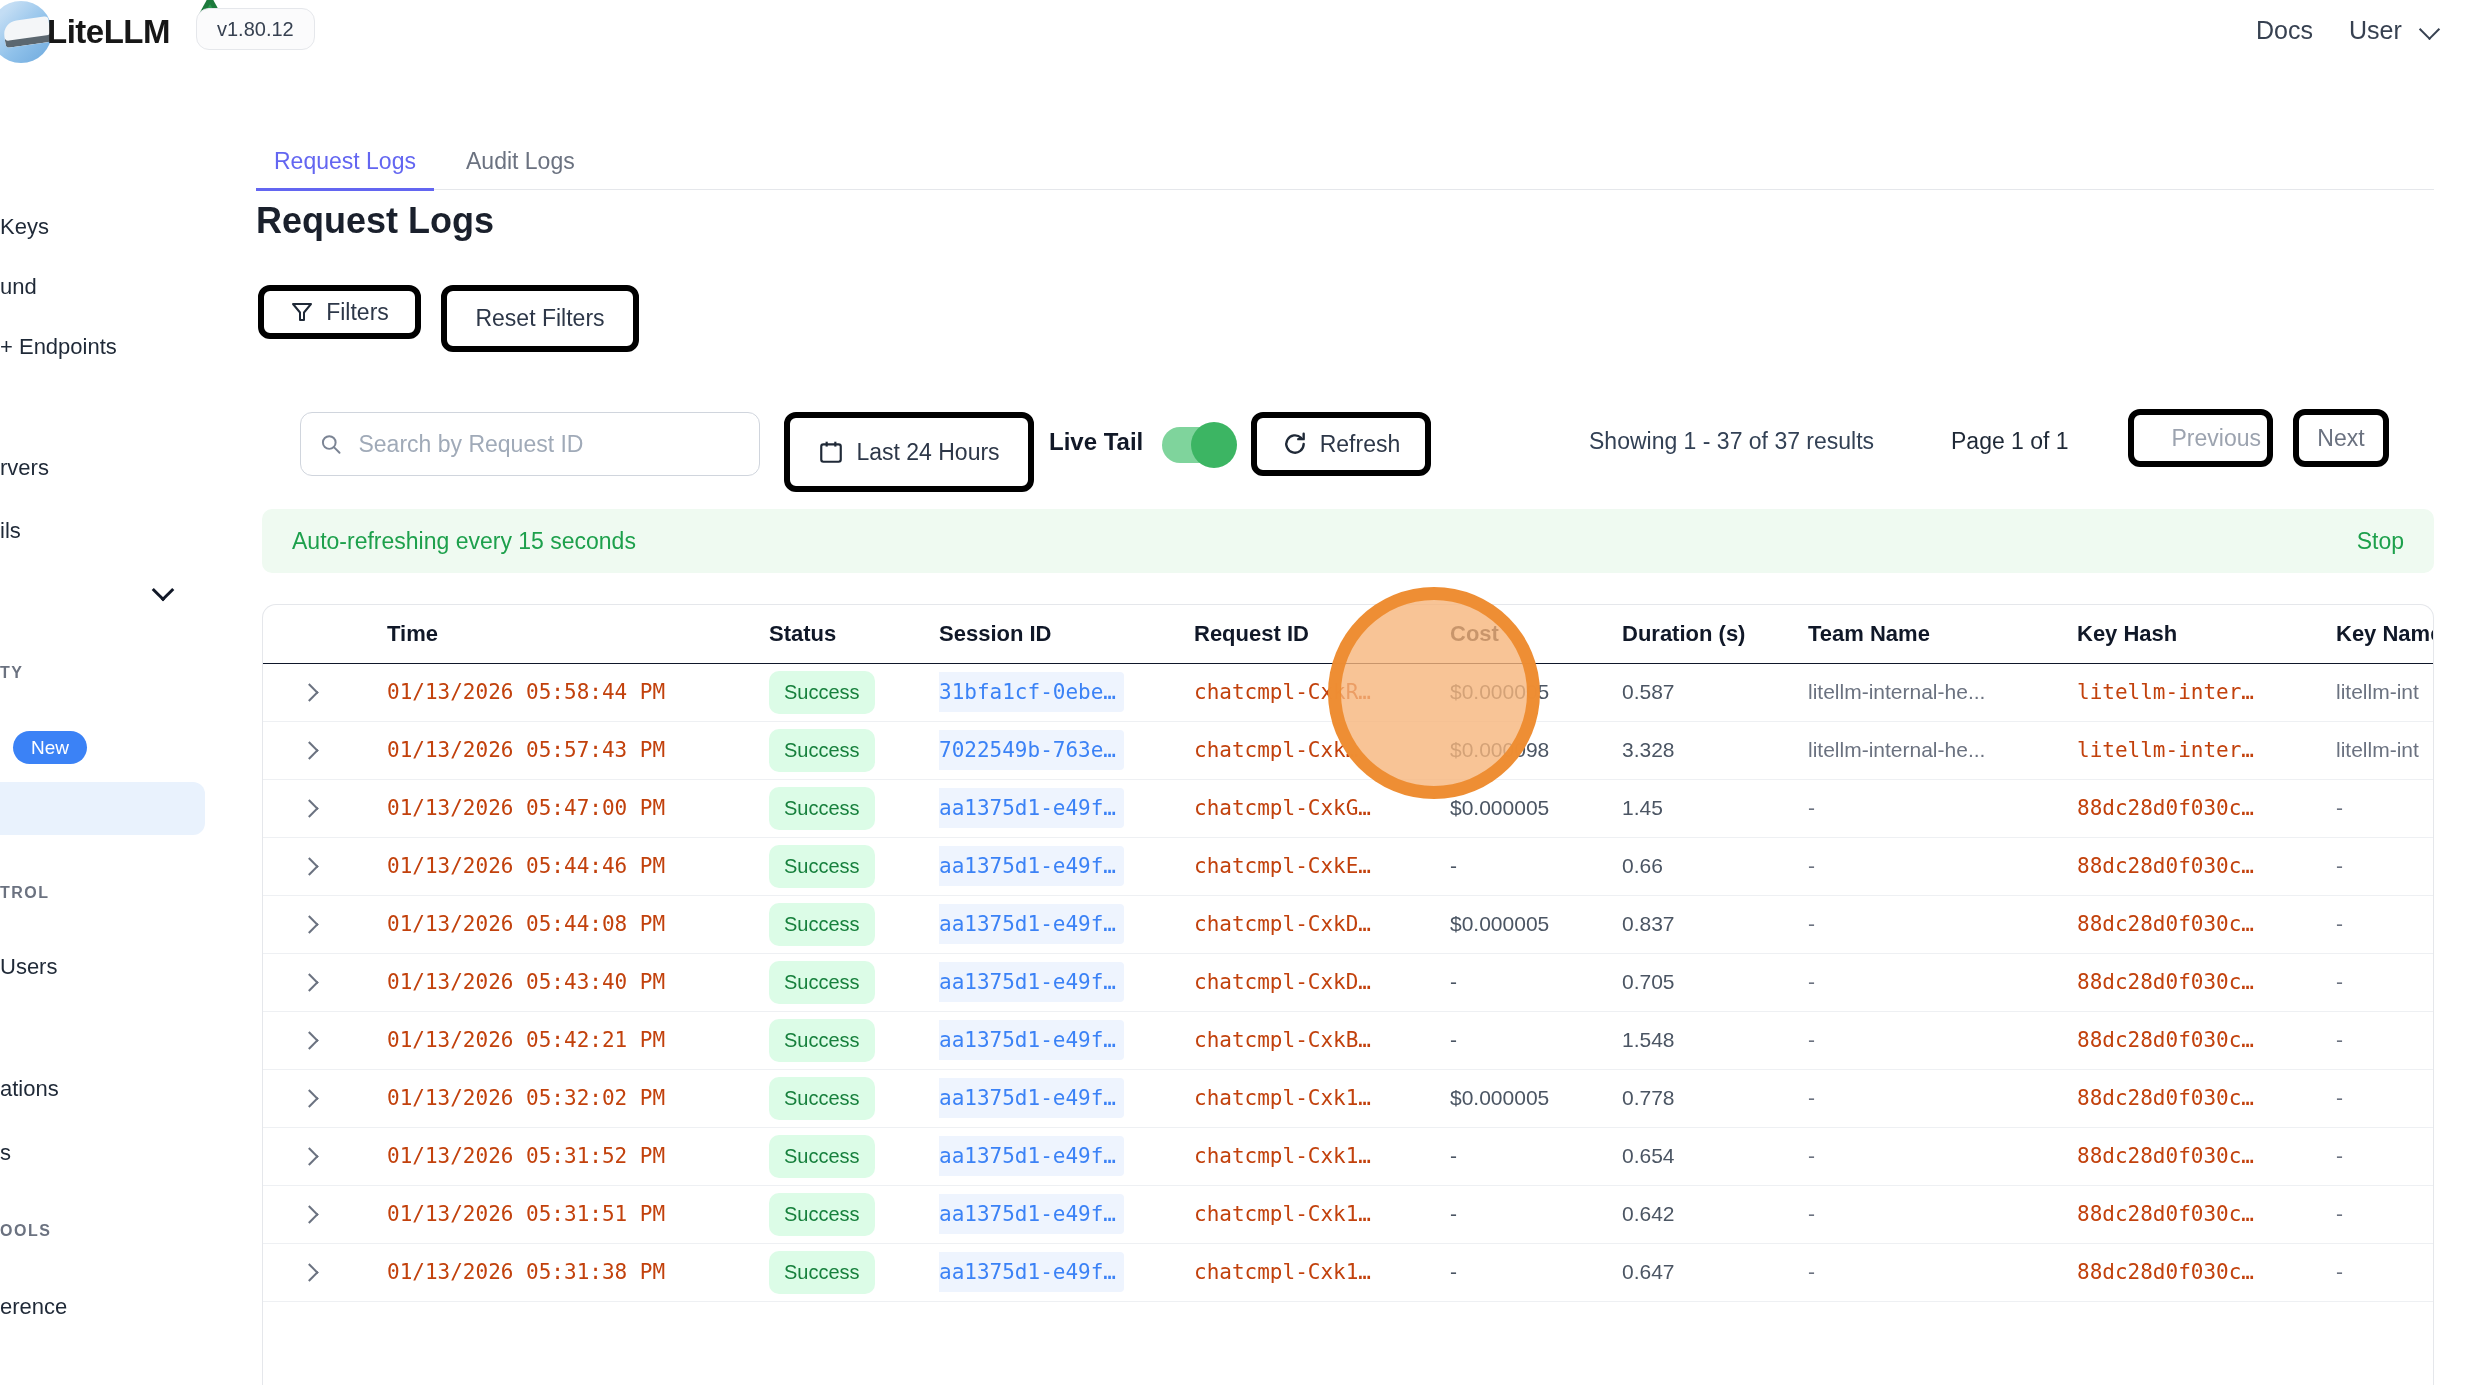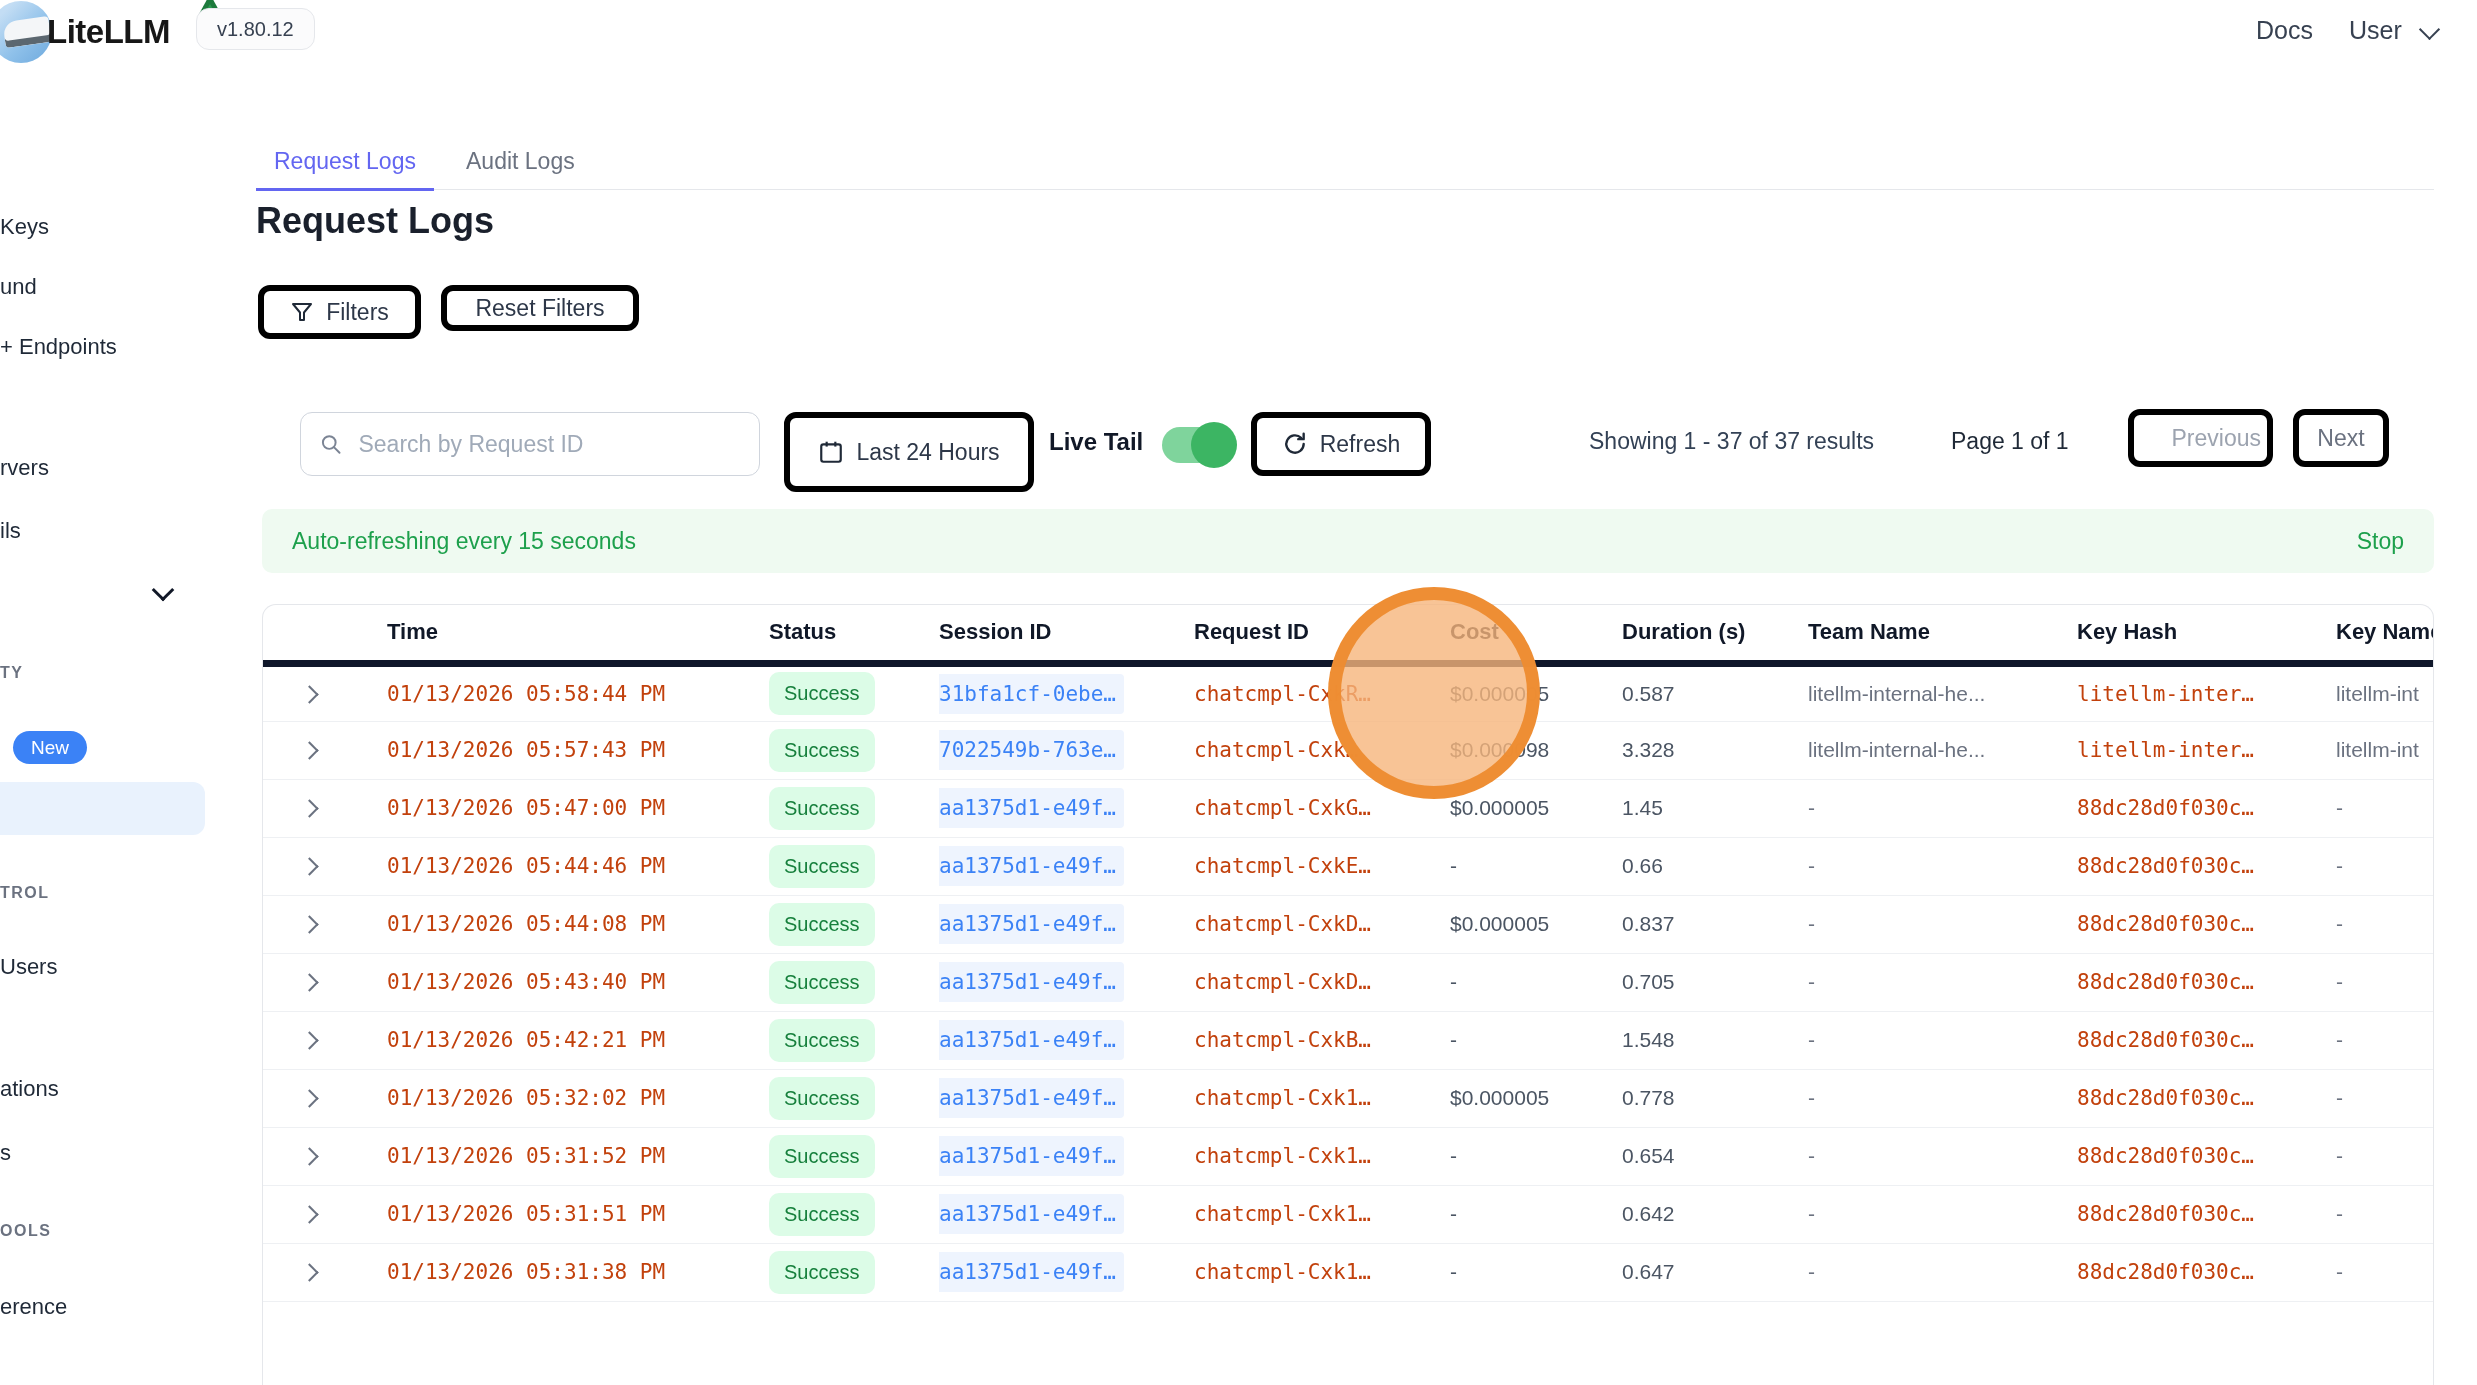--- a/index.html
+++ b/index.html
@@ -59,21 +59,21 @@
   
   .banner{left:262px;top:509px;width:2172px;height:64px;background:#effaf1;border-radius:10px;
        display:flex;align-items:center;box-sizing:border-box;padding:16px 30px;}
   .banner .msg{font-size:23px;color:#1da04c;}
   .banner .stop{margin-left:auto;font-size:23px;color:#1da04c;cursor:pointer;}
 
   
   .table-card{left:262px;top:604px;width:2172px;height:781px;border:1px solid #e5e7eb;border-bottom:none;
        border-radius:14px 14px 0 0;overflow:hidden;box-sizing:border-box;}
   table{border-collapse:collapse;table-layout:fixed;width:2170px;}
-  thead tr{height:58px;border-bottom:7px solid #0f172a;}
+  thead tr{height:58px;border-bottom:1px solid #0f172a;}
   tbody tr{height:58px;border-bottom:1px solid #eef0f3;}
   th{font-size:22px;font-weight:700;color:#101828;text-align:left;padding:0;white-space:nowrap;overflow:hidden;}
   td{padding:0;font-size:21px;color:#4b5563;white-space:nowrap;overflow:hidden;vertical-align:middle;}
   td.mono{font-size:21px;color:#c2410c;margin-left:48px;}
   .c-chev{padding-left:40px;}
   .chev{display:inline-block;width:11px;height:11px;border-top:2.5px solid #6b7280;
         border-right:2.5px solid #6b7280;transform:rotate(45deg);cursor:pointer;}
   .badge-success{display:inline-block;background:#dcfce7;color:#17803d;font-size:20px;
         padding:10px 15px;border-radius:10px;}
   .session-link{display:inline-block;color:#3b82f6;background:#eef4fe;padding:8px 8px;margin-left:-8px;
@@ -125,21 +125,21 @@
   </div>
 
   <div class="abs page-title">Request Logs</div>
 
   <button class="btn" style="left:258px;top:285px;width:163px;height:54px;">
     <svg width="24" height="24" viewBox="0 0 24 24">
       <path d="M3 4h18l-7 8.5V20h-4v-7.5L3 4z" fill="none" stroke="#1f2937" stroke-width="2" stroke-linejoin="round"></path>
     </svg>
     <span>Filters</span>
   </button>
-  <button class="btn" style="left:441px;top:285px;width:198px;height:46px;">
+  <button class="btn" style="left:441px;top:285px;width:198px;height:67px;">
     <span>Reset Filters</span>
   </button>
 
   <div class="abs search-box">
     <svg width="26" height="26" viewBox="0 0 24 24">
       <circle cx="10.5" cy="10.5" r="6.5" fill="none" stroke="#7b8494" stroke-width="2"></circle>
       <line x1="15.5" y1="15.5" x2="21" y2="21" stroke="#7b8494" stroke-width="2" stroke-linecap="round"></line>
     </svg>
     <input type="text" placeholder="Search by Request ID" style="">
   </div>

